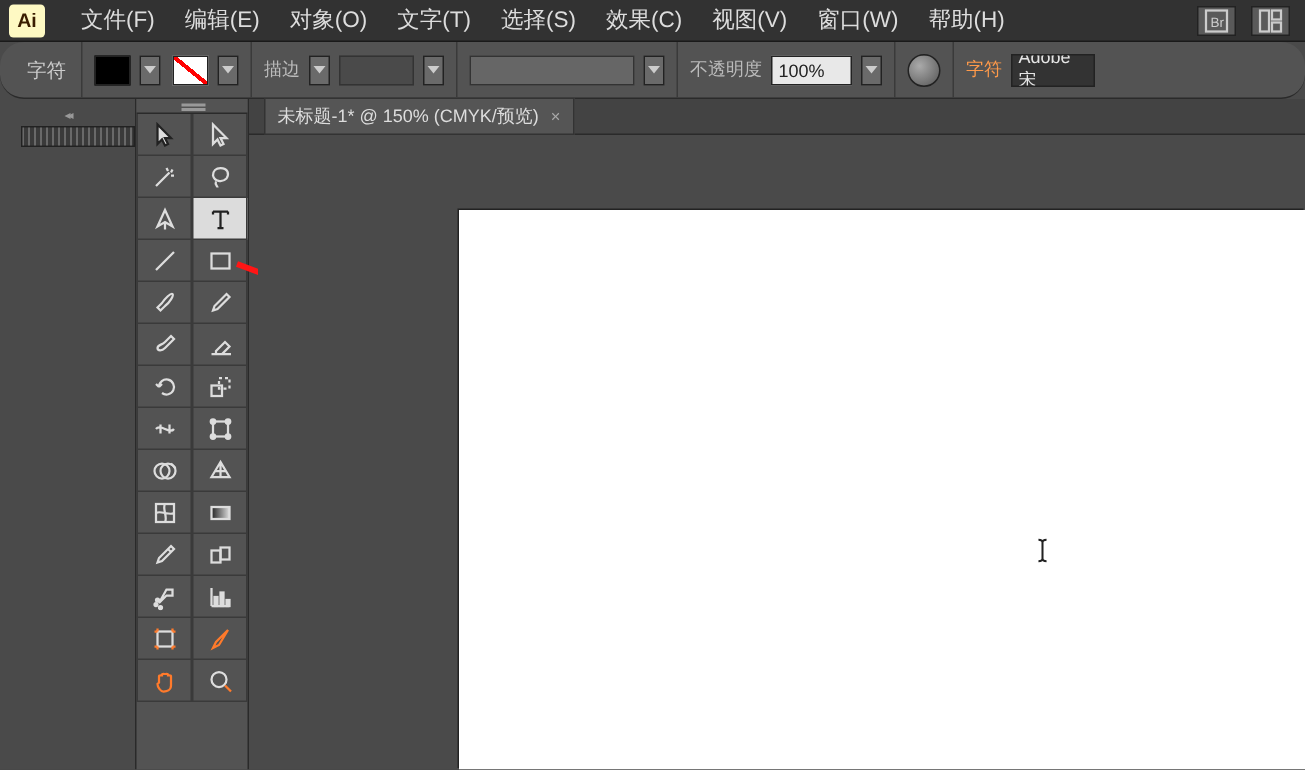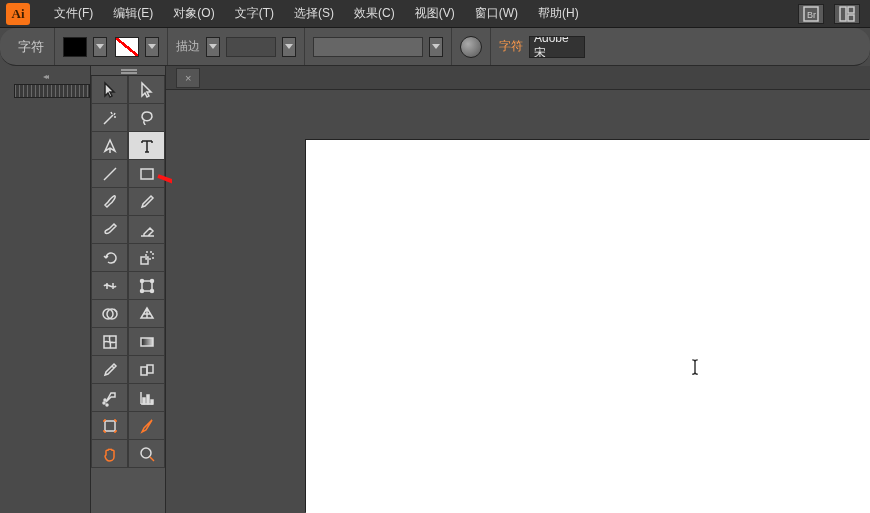--- a/index.html
+++ b/index.html
@@ -1,20 +1,20 @@
 <!DOCTYPE html>
 <html><head>
 <meta charset="utf-8">
 <style>
   * { margin: 0; padding: 0; box-sizing: border-box; font-family: "Microsoft YaHei", Arial, sans-serif; }
   body { width: 870px; height: 513px; background: #4a4a4a; overflow: hidden; position: relative; }
   
   .menubar { height: 28px; background: #323232; display: flex; align-items: center; padding-left: 6px; border-bottom: 1px solid #1a1a1a; }
-  .app-icon { width: 24px; height: 22px; background: #f97316; border-radius: 3px; display: flex; align-items: center; justify-content: center; color: #3a1d00; font-weight: bold; font-size: 13px; margin-right: 14px; font-family: Liberation Serif, serif; }
-  .menu-item { color: #ddd; font-size: 12px; padding: 4px 10px; cursor: pointer; }
+  .app-icon { width: 24px; height: 22px; background: #fef9c3; border-radius: 3px; display: flex; align-items: center; justify-content: center; color: #3a1d00; font-weight: bold; font-size: 13px; margin-right: 14px; }
+  .menu-item { color: #ddd; font-size: 15px; padding: 4px 10px; cursor: pointer; }
   .menubar-right { margin-left: auto; display: flex; align-items: center; gap: 10px; margin-right: 10px; }
   .menubar-right-btn { width: 26px; height: 20px; background: #5a5a5a; border: 1px solid #222; display:flex; align-items:center; justify-content:center; }
   .menubar-right-btn svg { display:block; }
   
   .ctrlbar { height: 38px; background: #535353; display: flex; align-items: center; padding-left: 8px; border-bottom: 1px solid #2a2a2a; border-radius: 16px; }
   .ctrl-seg { display: flex; align-items: center; gap: 6px; padding: 0 8px; height: 100%; border-left: 1px solid #3a3a3a; justify-content: center; }
   .ctrl-seg:first-child { border-left: none; }
   .panel-label { color: #ccc; font-size: 13px; padding: 0 10px; }
   .swatch { width: 24px; height: 20px; border: 1px solid #222; }
   .swatch.black { background: #000; }
@@ -101,20 +101,25 @@
     <span class="ctrl-label">描边</span>
     <div class="dd-caret"></div>
     <div class="stroke-empty"></div>
     <div class="dd-caret"></div>
   </div>
   <div class="ctrl-seg">
     <div class="stroke-empty" style="width:110px;background:#666;"></div>
     <div class="dd-caret"></div>
   </div>
   <div class="ctrl-seg">
+    <span class="ctrl-label">不透明度</span>
+    <div class="opacity-input">100%</div>
+    <div class="dd-caret"></div>
+  </div>
+  <div class="ctrl-seg">
     <div class="globe-btn"></div>
   </div>
   <div class="ctrl-seg">
     <span class="ctrl-label" style="color:#ff9a4a;">字符</span>
     <div class="font-box">Adobe 宋</div>
   </div>
 </div>
 
 <div class="workspace">
 
@@ -302,20 +307,21 @@
           <svg viewBox="0 0 18 18">
             <circle cx="8" cy="8" r="5"></circle>
             <line x1="12" y1="12" x2="16" y2="16"></line>
           </svg>
         </div>
     </div>
   </div>
 
   <div class="doc-tab-area">
     <div class="doc-tab">
+      <span>未标题-1* @ 150% (CMYK/预览)</span>
       <span class="doc-tab-close">×</span>
     </div>
   </div>
 
   <div class="canvas-bg">
     <div class="artboard"></div>
   </div>
 
   <svg class="arrow" width="530" height="210">
     <defs>

